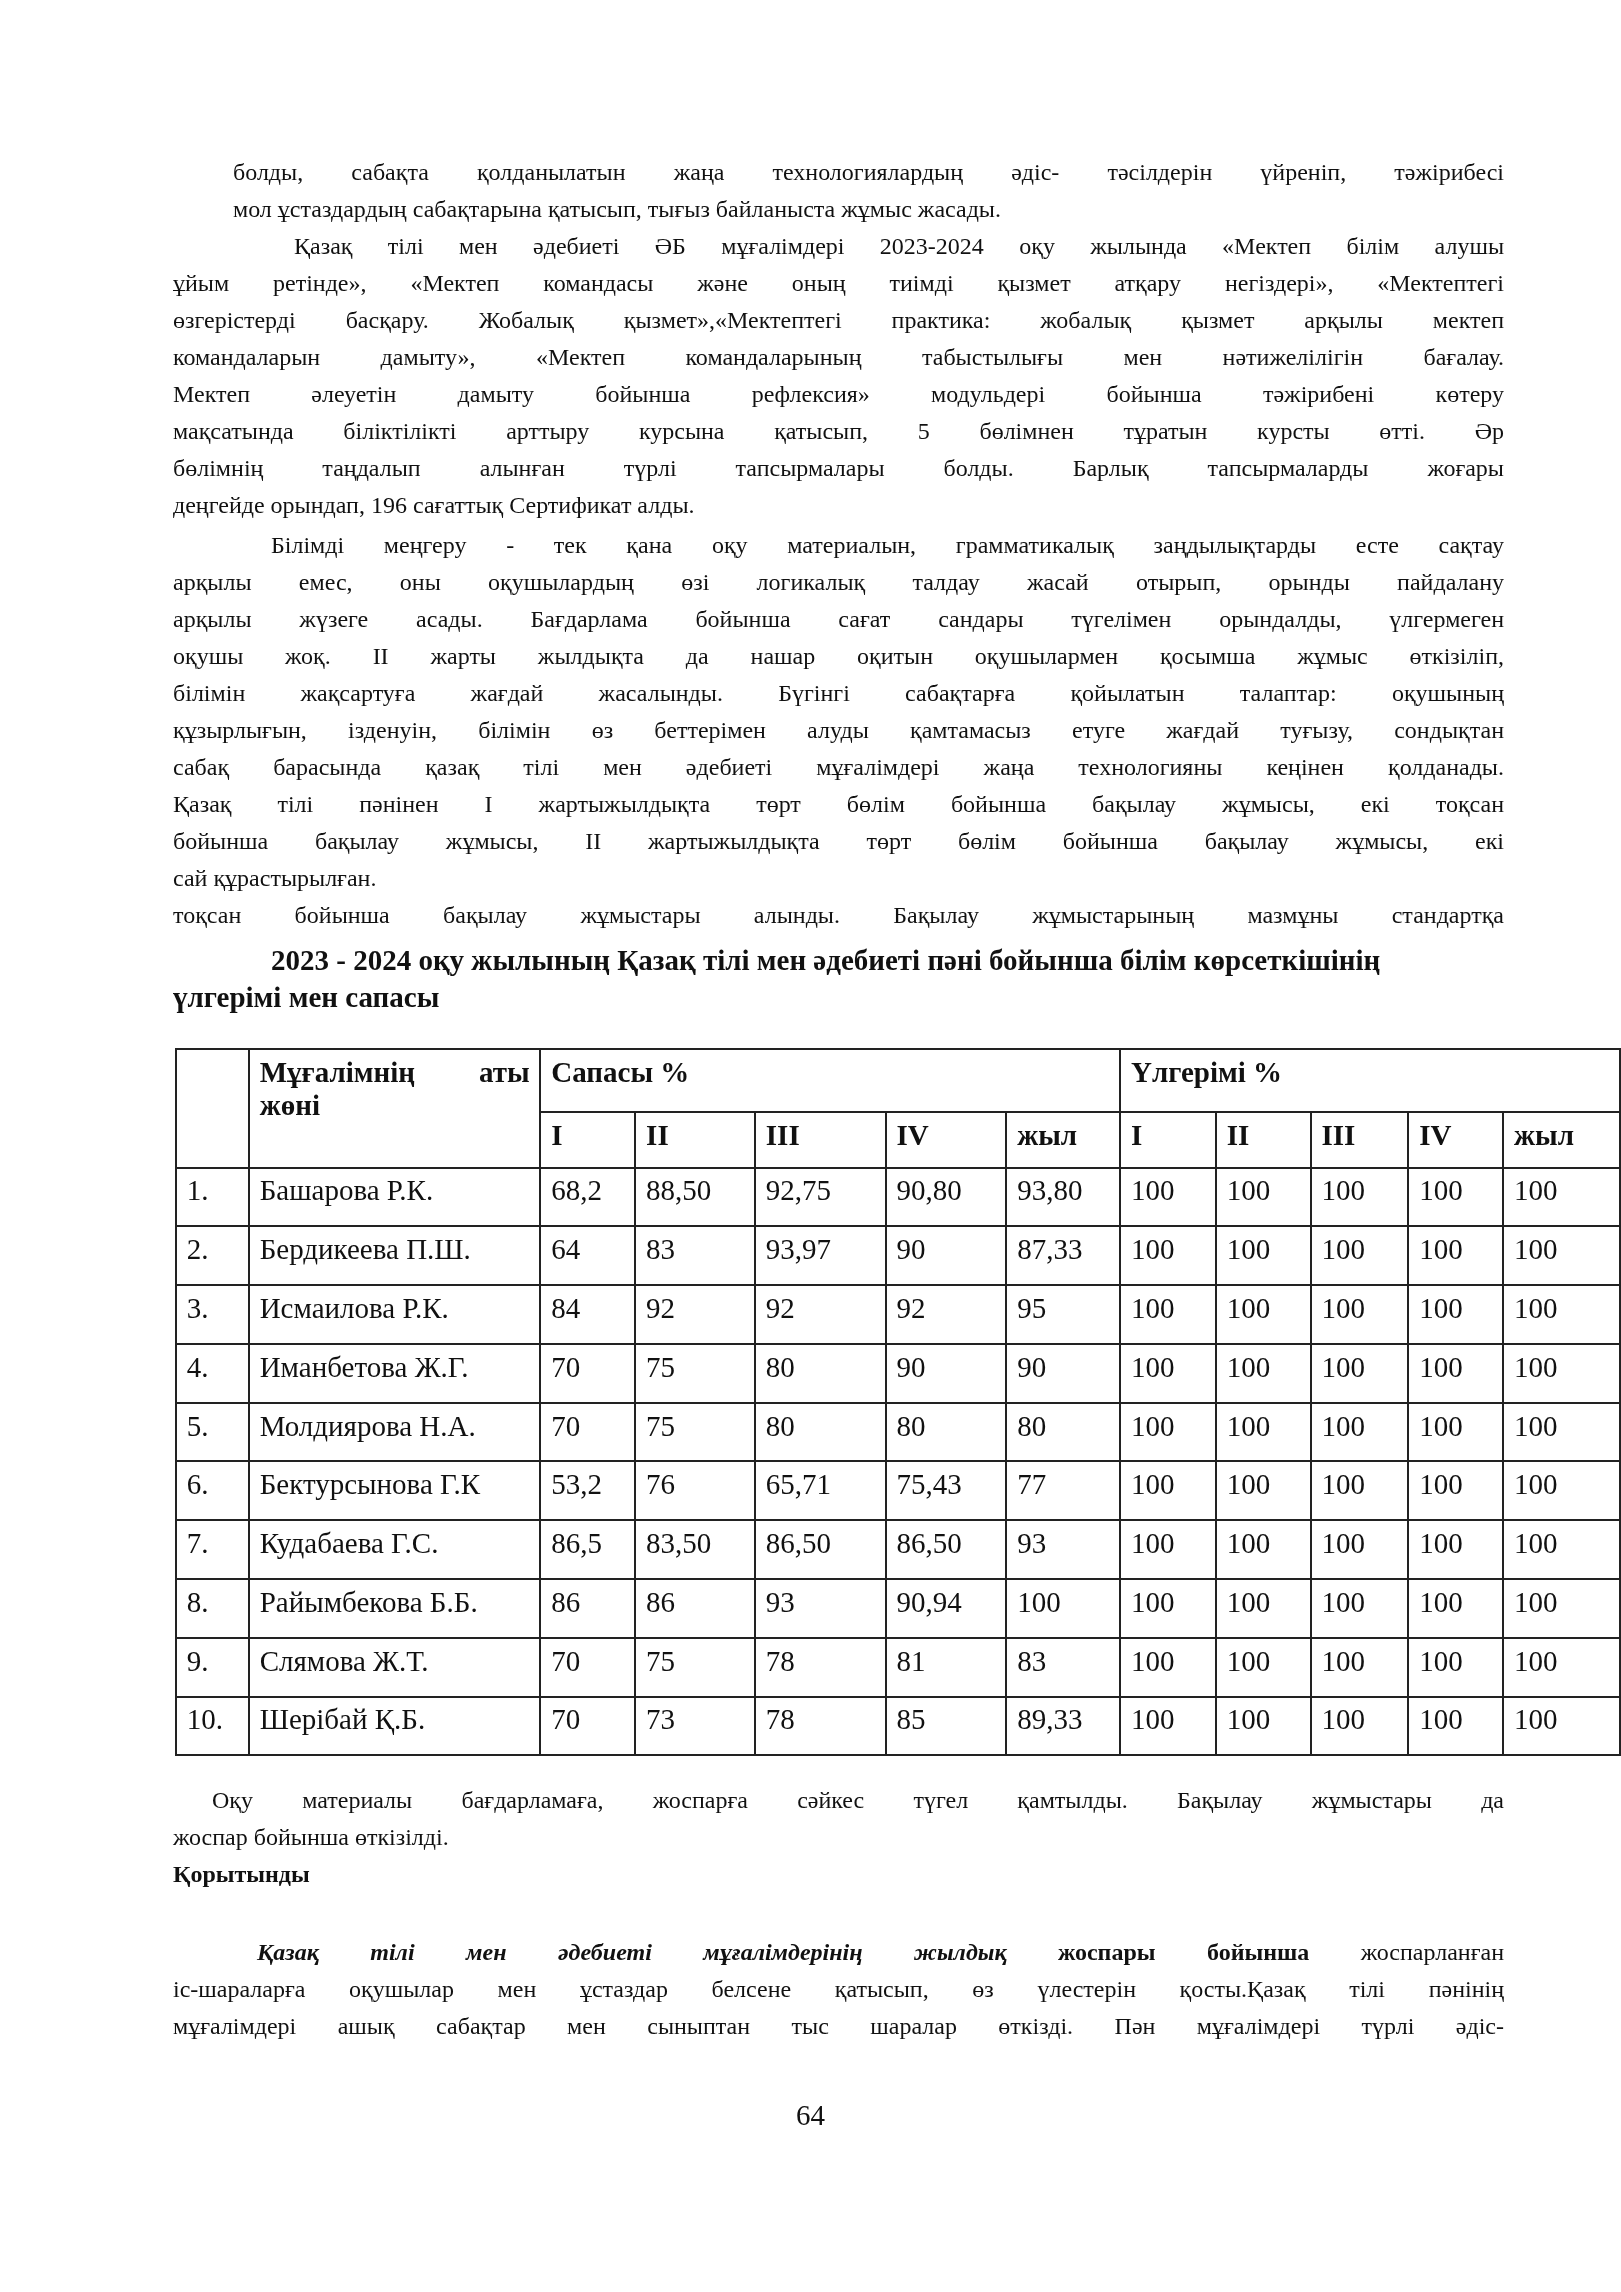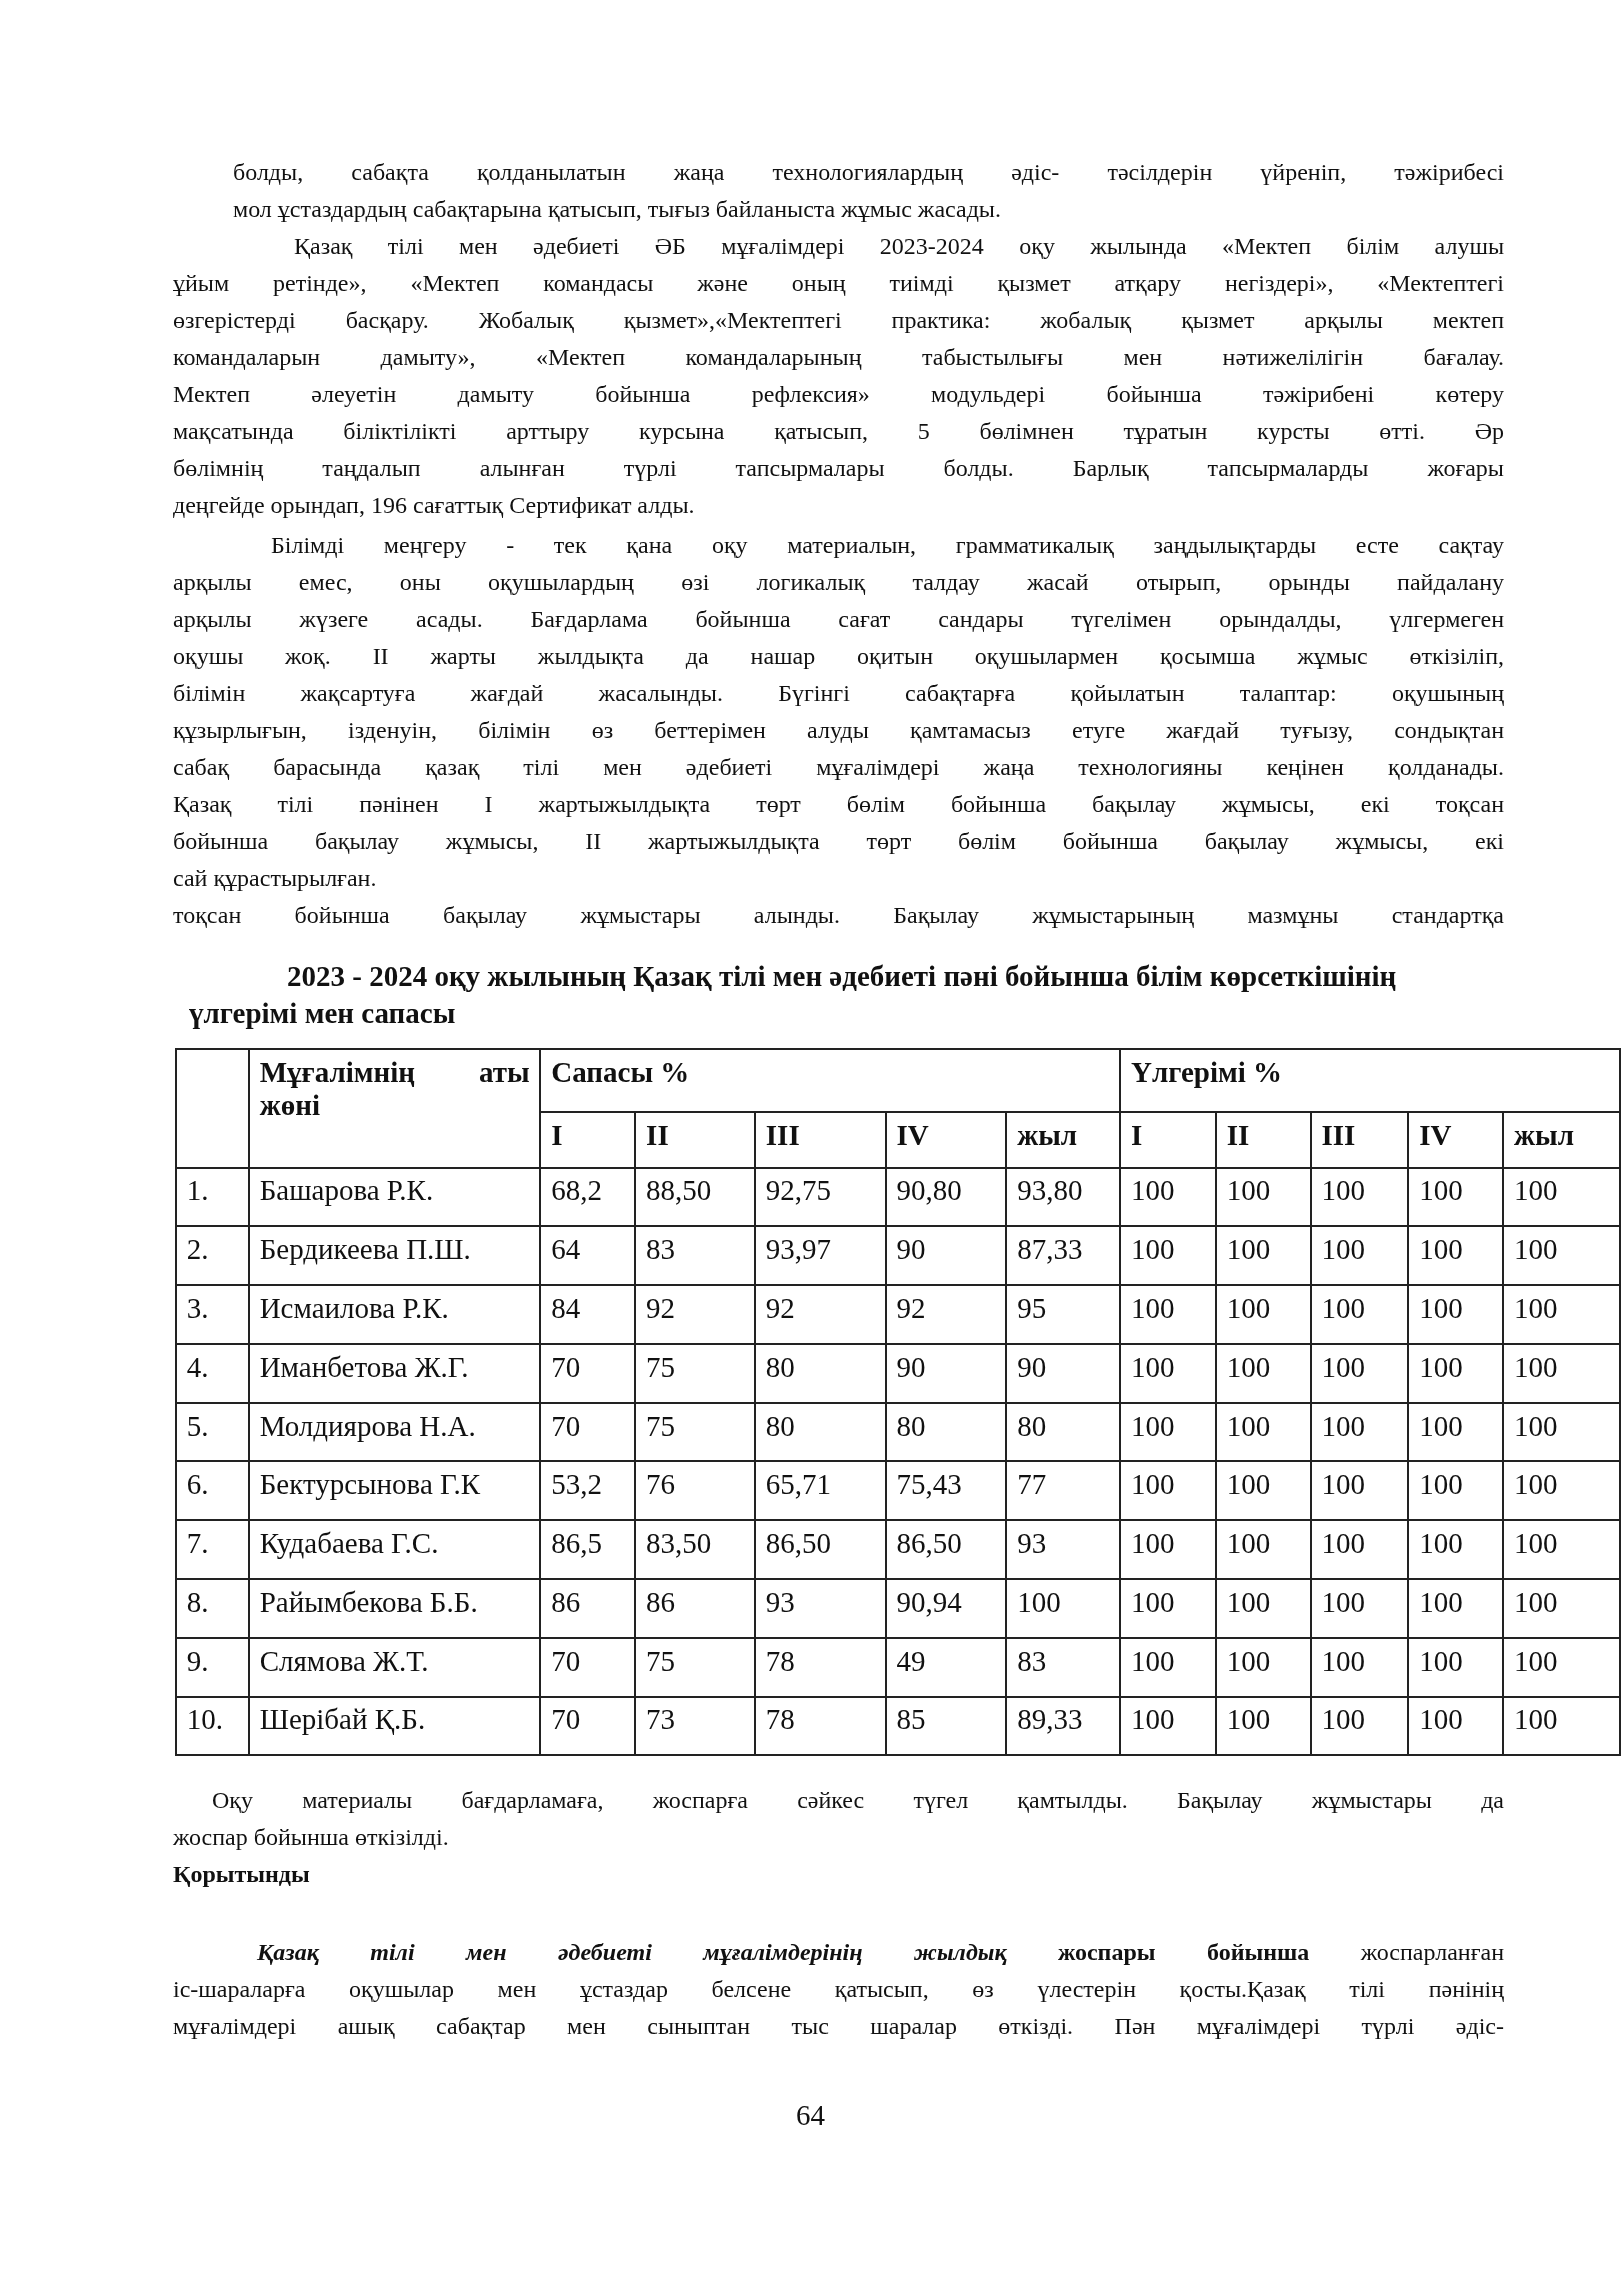--- a/index.html
+++ b/index.html
@@ -13,21 +13,21 @@
     font-size: 24px; line-height: 37px; text-align: justify;
     text-align-last: left; margin: 0;
   }
   .para .line { display: block; text-align: justify; text-align-last: justify; white-space: nowrap; }
   .para .line.last { text-align-last: left; }
   .bold { font-weight: bold; }
   .ital { font-style: italic; }
 
   .table-title {
     position: absolute; left: 173px; width: 1331px;
-    font-size: 29px; line-height: 37px; font-weight: bold; margin: 16px;
+    font-size: 29px; line-height: 37px; font-weight: bold; margin: 0;
   }
   .table-title .line { display: block; white-space: nowrap; }
 
   table.report {
     position: absolute; left: 175px; top: 1048px;
     border-collapse: collapse; font-size: 29px; table-layout: fixed;
   }
   table.report td {
     border: 2px solid #222; padding: 5.9px 9.8px; vertical-align: top;
     line-height: 33px; white-space: nowrap; overflow: hidden;
@@ -232,21 +232,21 @@
           <td>100</td>
           <td>100</td>
           <td>100</td>
         </tr>
         <tr class="data">
           <td>9.</td>
           <td>Слямова Ж.Т.</td>
           <td>70</td>
           <td>75</td>
           <td>78</td>
-          <td>49</td>
+          <td>81</td>
           <td>83</td>
           <td>100</td>
           <td>100</td>
           <td>100</td>
           <td>100</td>
           <td>100</td>
         </tr>
         <tr class="data">
           <td>10.</td>
           <td>Шерібай Қ.Б.</td>

